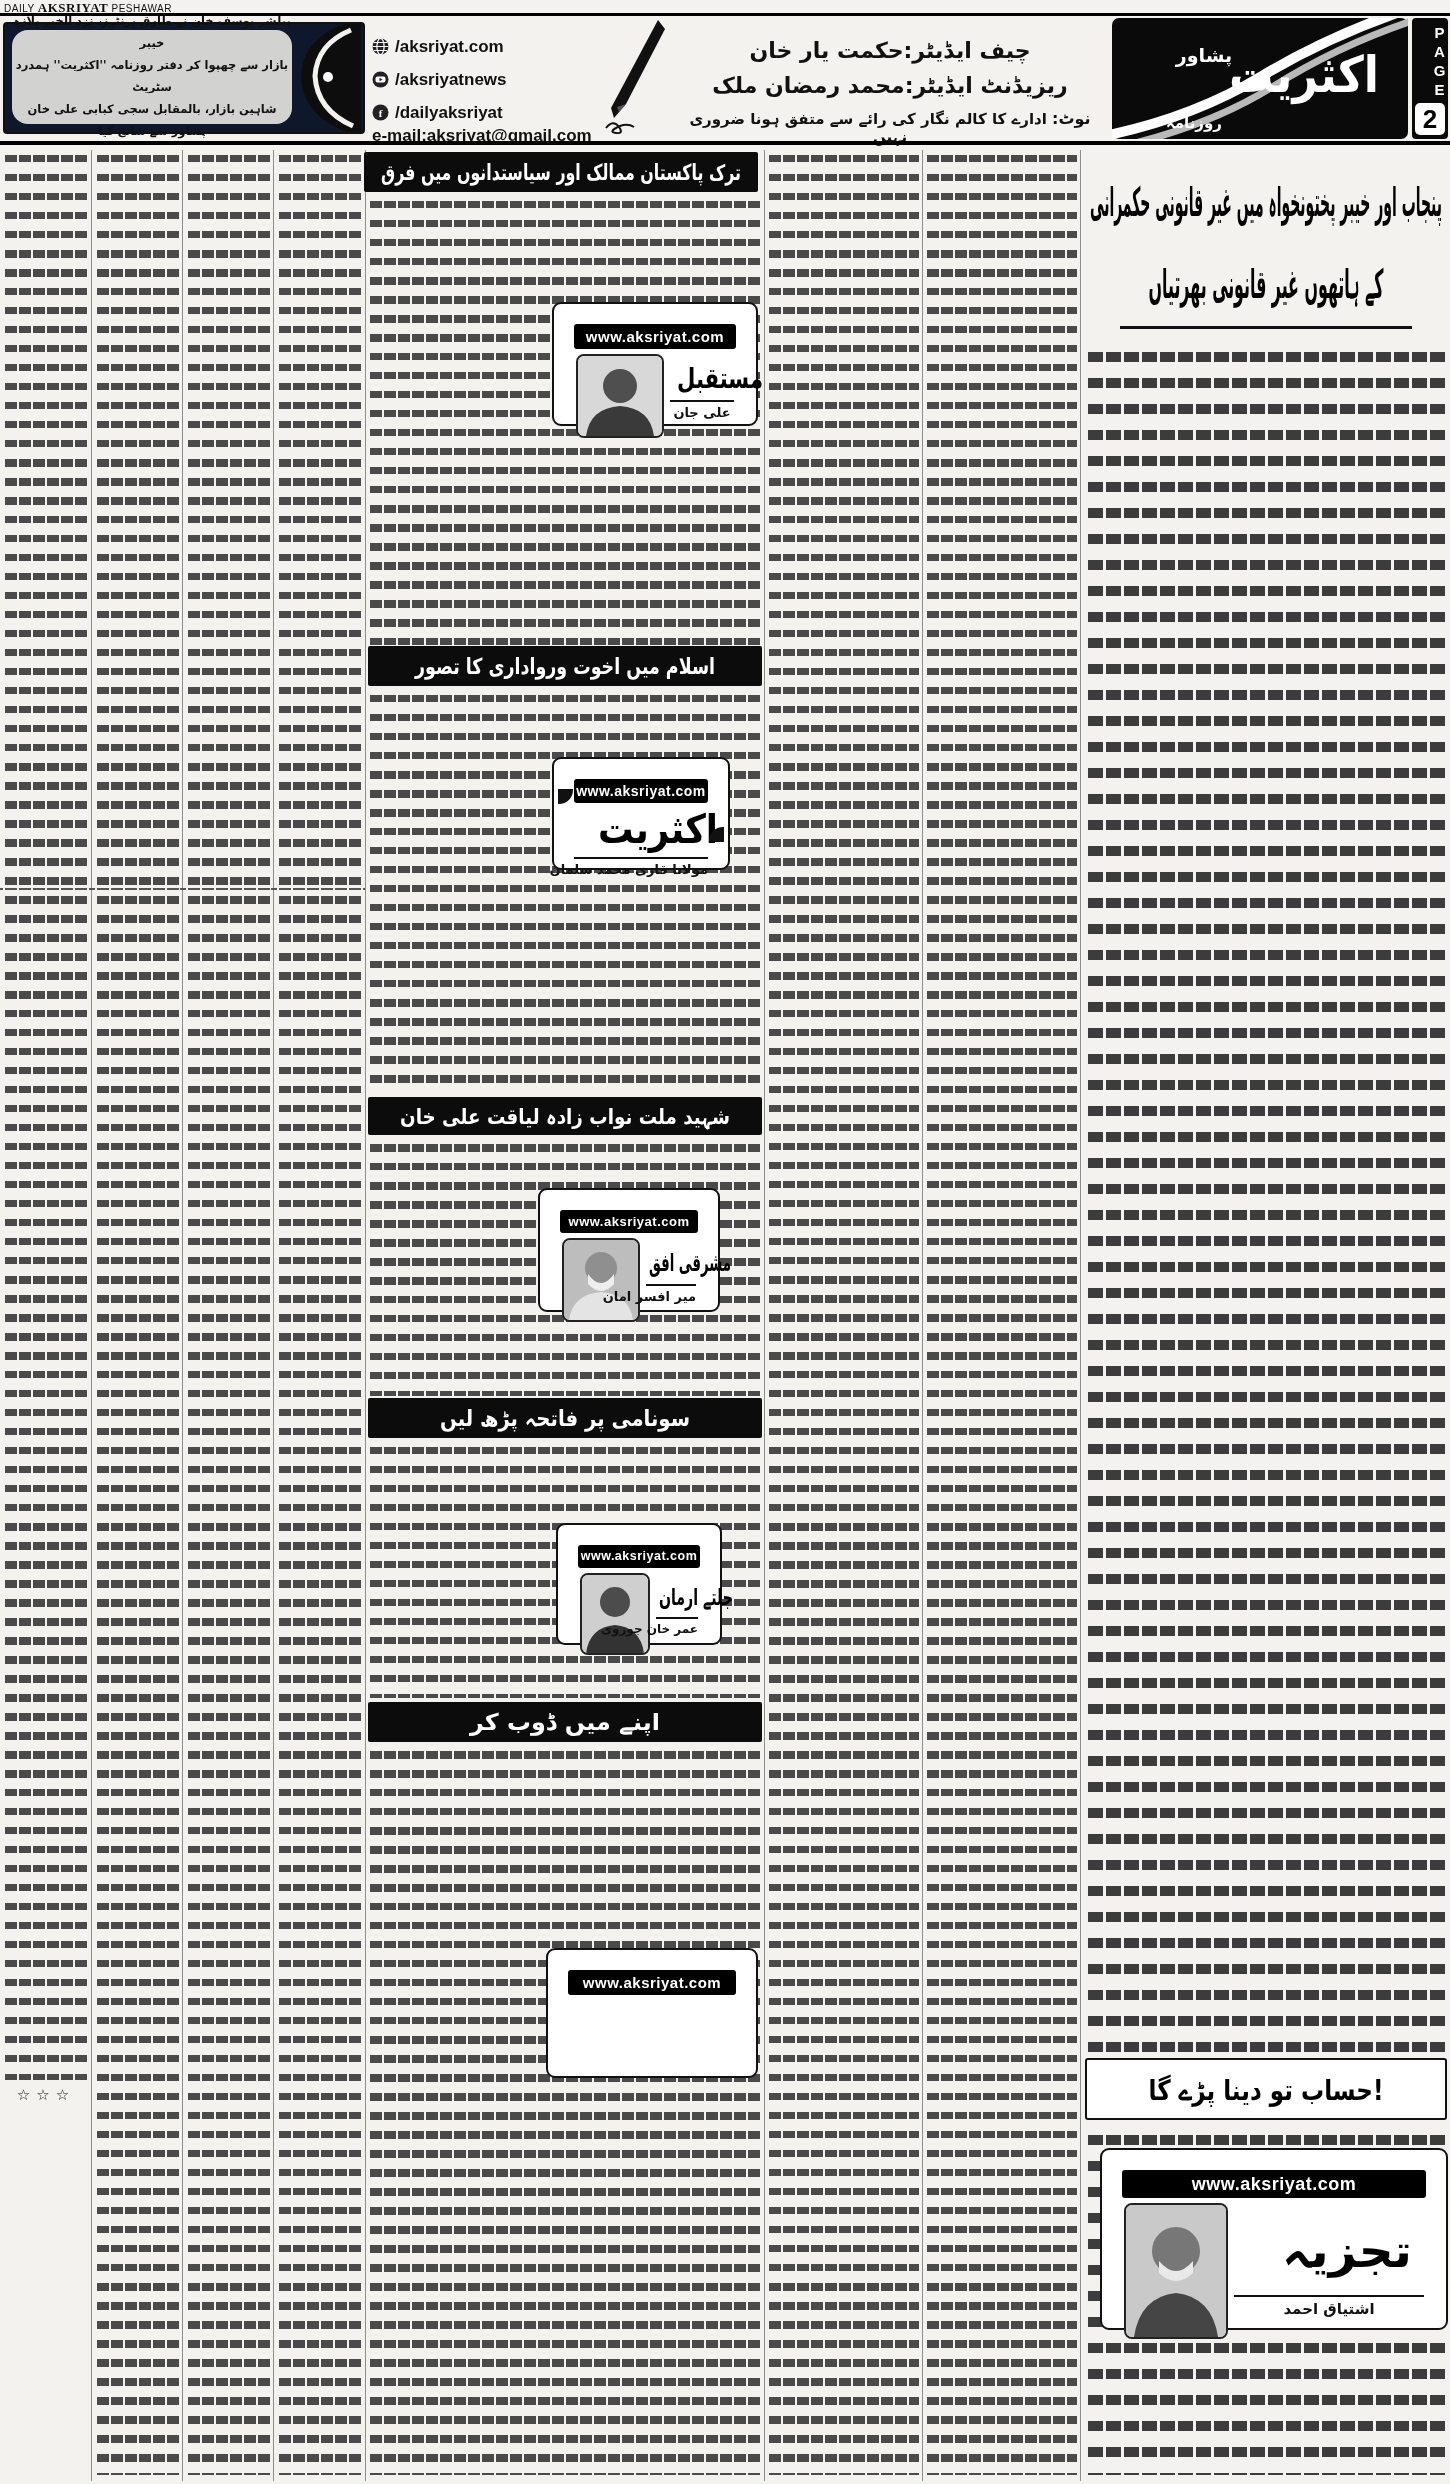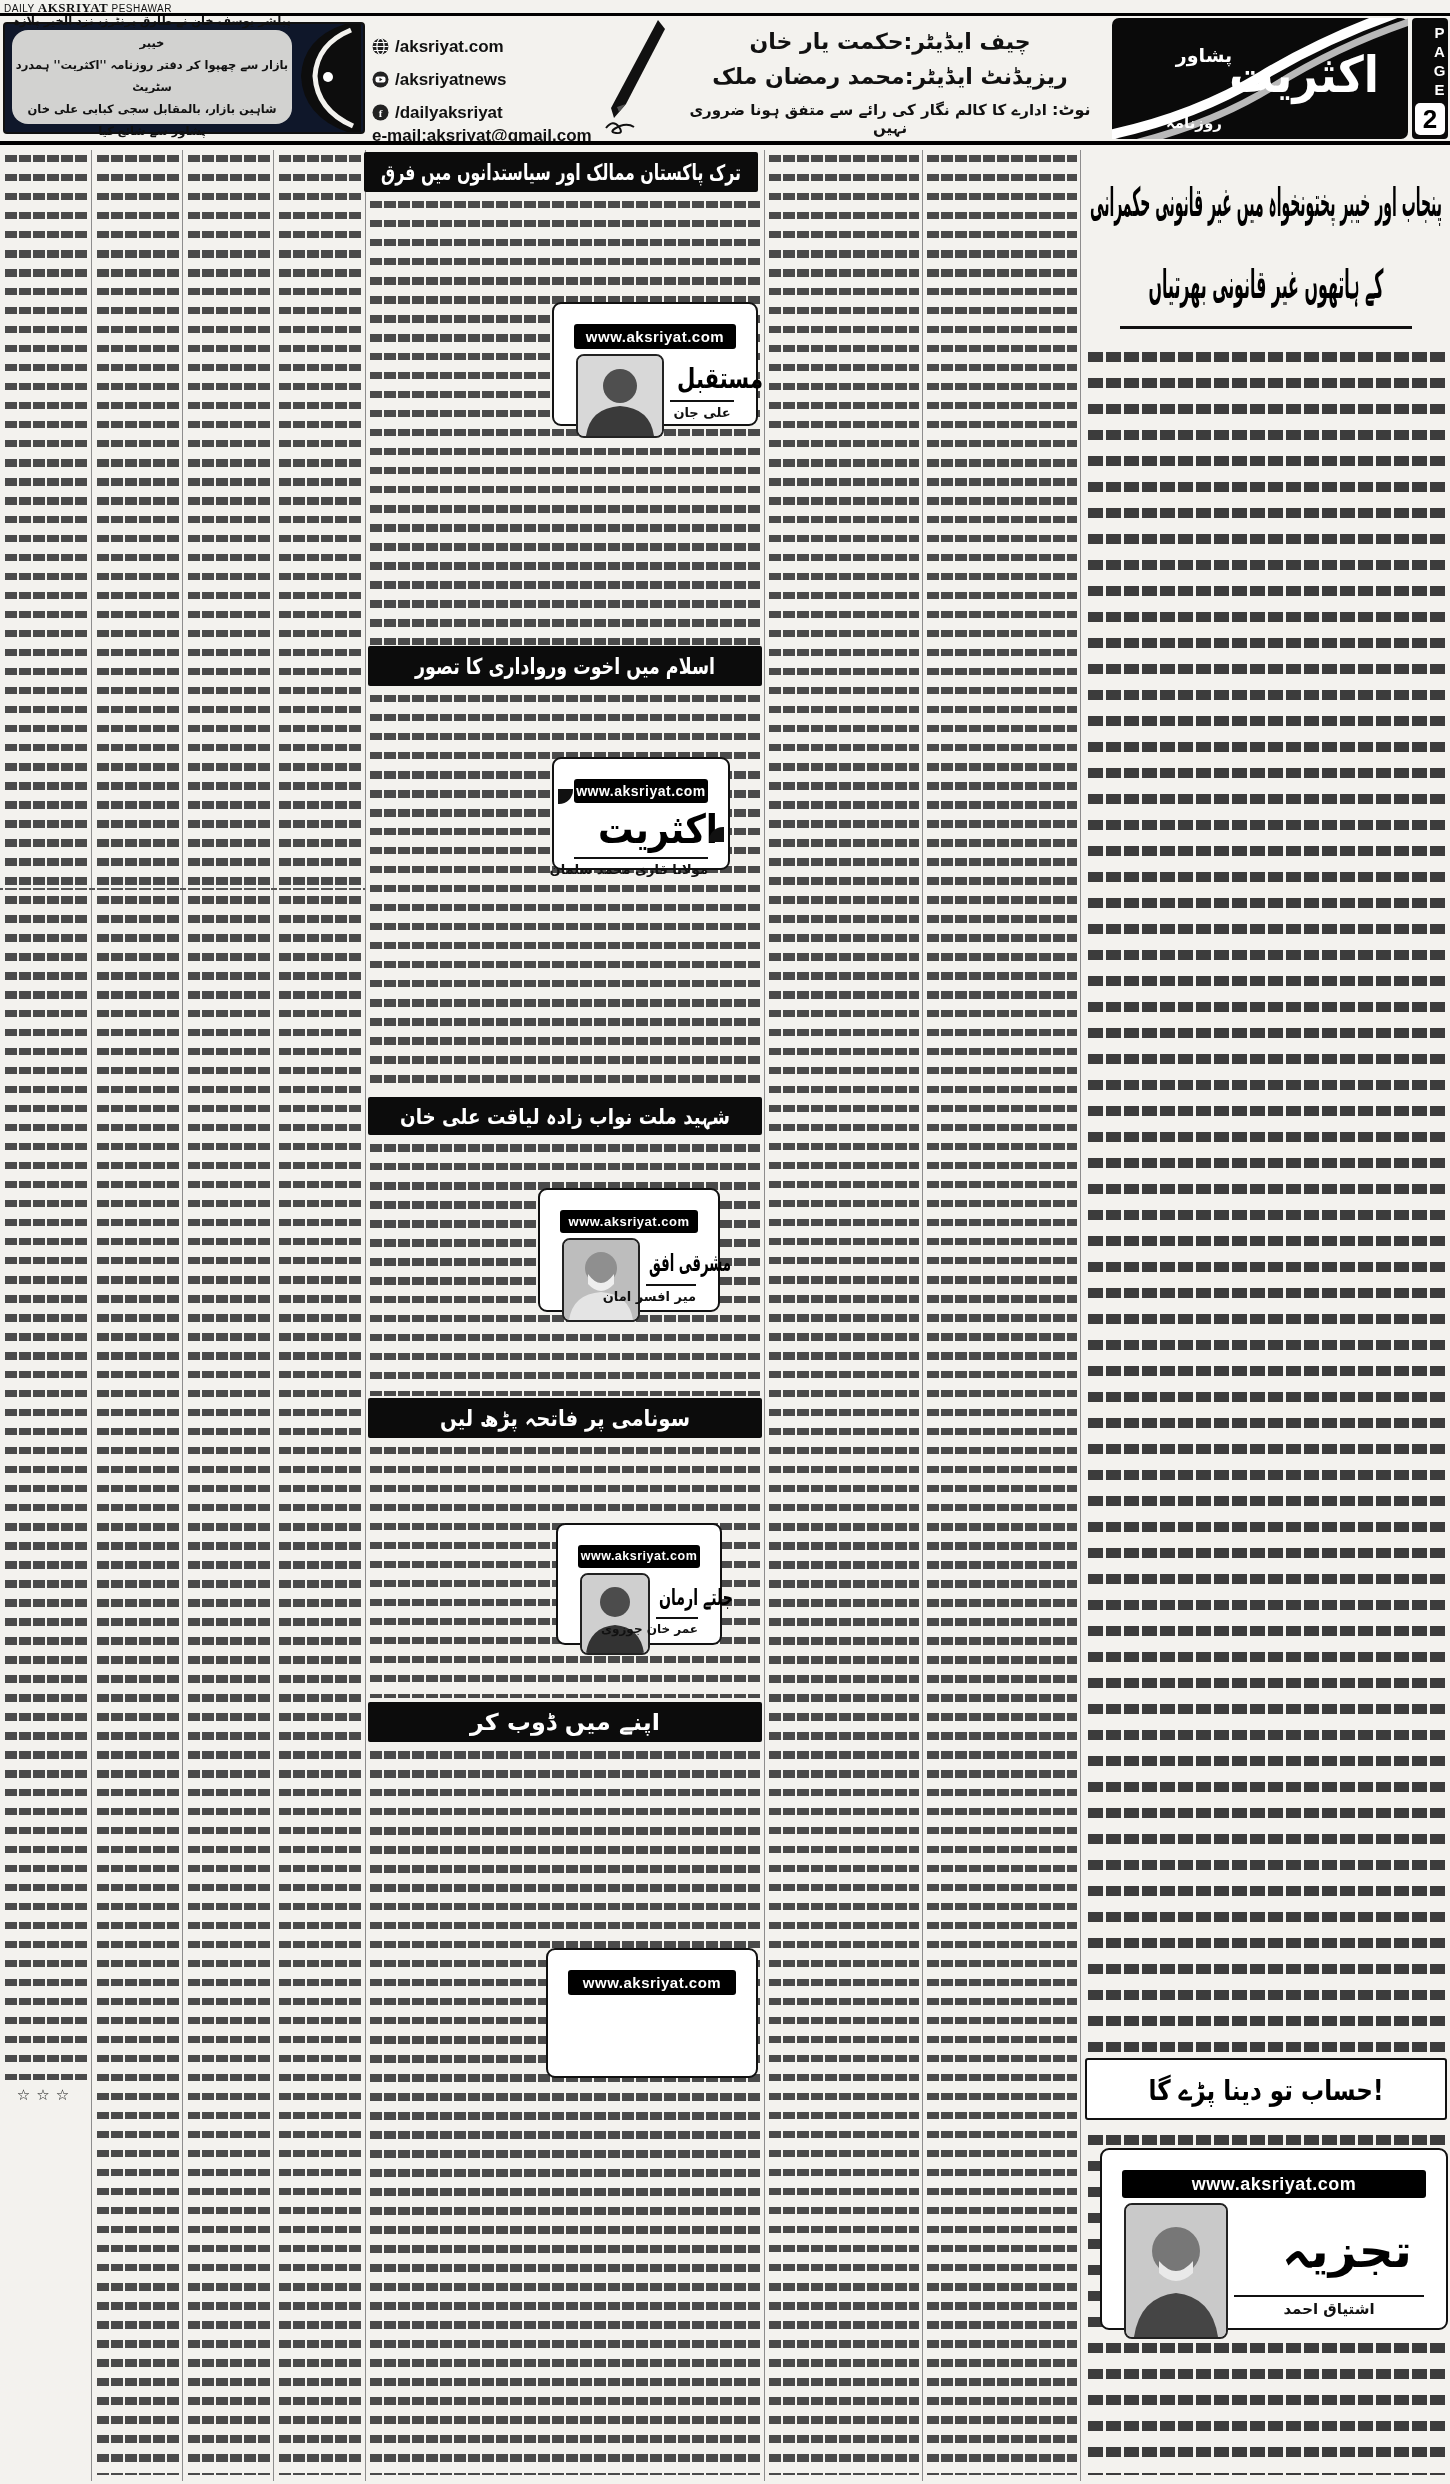--- a/index.html
+++ b/index.html
@@ -86,21 +86,21 @@
       <div style="font:bold 17px/22px 'Liberation Sans',sans-serif;margin-top:2px;">e-mail:aksriyat@gmail.com</div>
       <div style="font:bold 17px/22px 'Liberation Sans',sans-serif;margin-top:6px;">whatsapp # 03329416167</div>
     </div>
 
     <svg class="abs" style="left:600px;top:4px;" width="66" height="116" viewBox="0 0 66 116">
       <path d="M58 0 L65 9 L26 84 L14 98 L11 88 Z" fill="#111"></path>
       <path d="M26 84 L19 92 L17 87 Z" fill="#555"></path>
       <path d="M6 108 q7 -9 13 -1 q5 7 -3 6 q-9 -1 4 -7 q8 -3 14 1" stroke="#111" stroke-width="2" fill="none"></path>
     </svg>
 
-    <div class="abs" style="left:676px;top:8px;width:428px;text-align:center;">
+    <div class="abs" style="left:676px;top:17px;width:428px;text-align:center;">
       <div class="ur" style="font-size:22px;font-weight:bold;line-height:1.6;">چیف ایڈیٹر:حکمت یار خان</div>
       <div class="ur" style="font-size:22px;font-weight:bold;line-height:1.6;">ریزیڈنٹ ایڈیٹر:محمد رمضان ملک</div>
       <div class="ur" style="font-size:15px;font-weight:bold;margin-top:6px;">
         <span style="font-size:16px;">نوٹ:</span>
         <span>ادارے کا کالم نگار کی رائے سے متفق ہونا ضروری نہیں</span>
       </div>
     </div>
 
     <svg class="abs" style="left:1112px;top:2px;" width="296" height="121" viewBox="0 0 296 121">
       <rect width="296" height="121" rx="7" fill="#0a0a0a"></rect>

